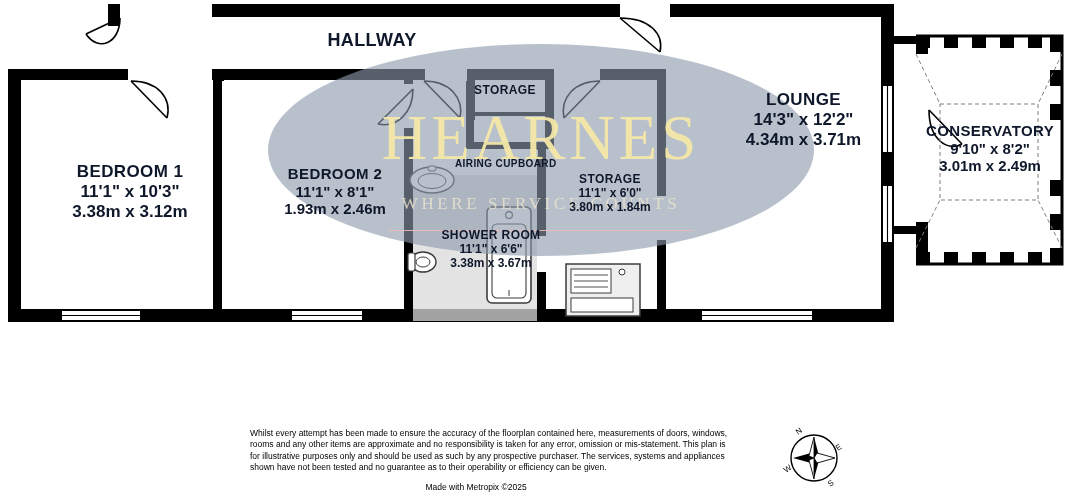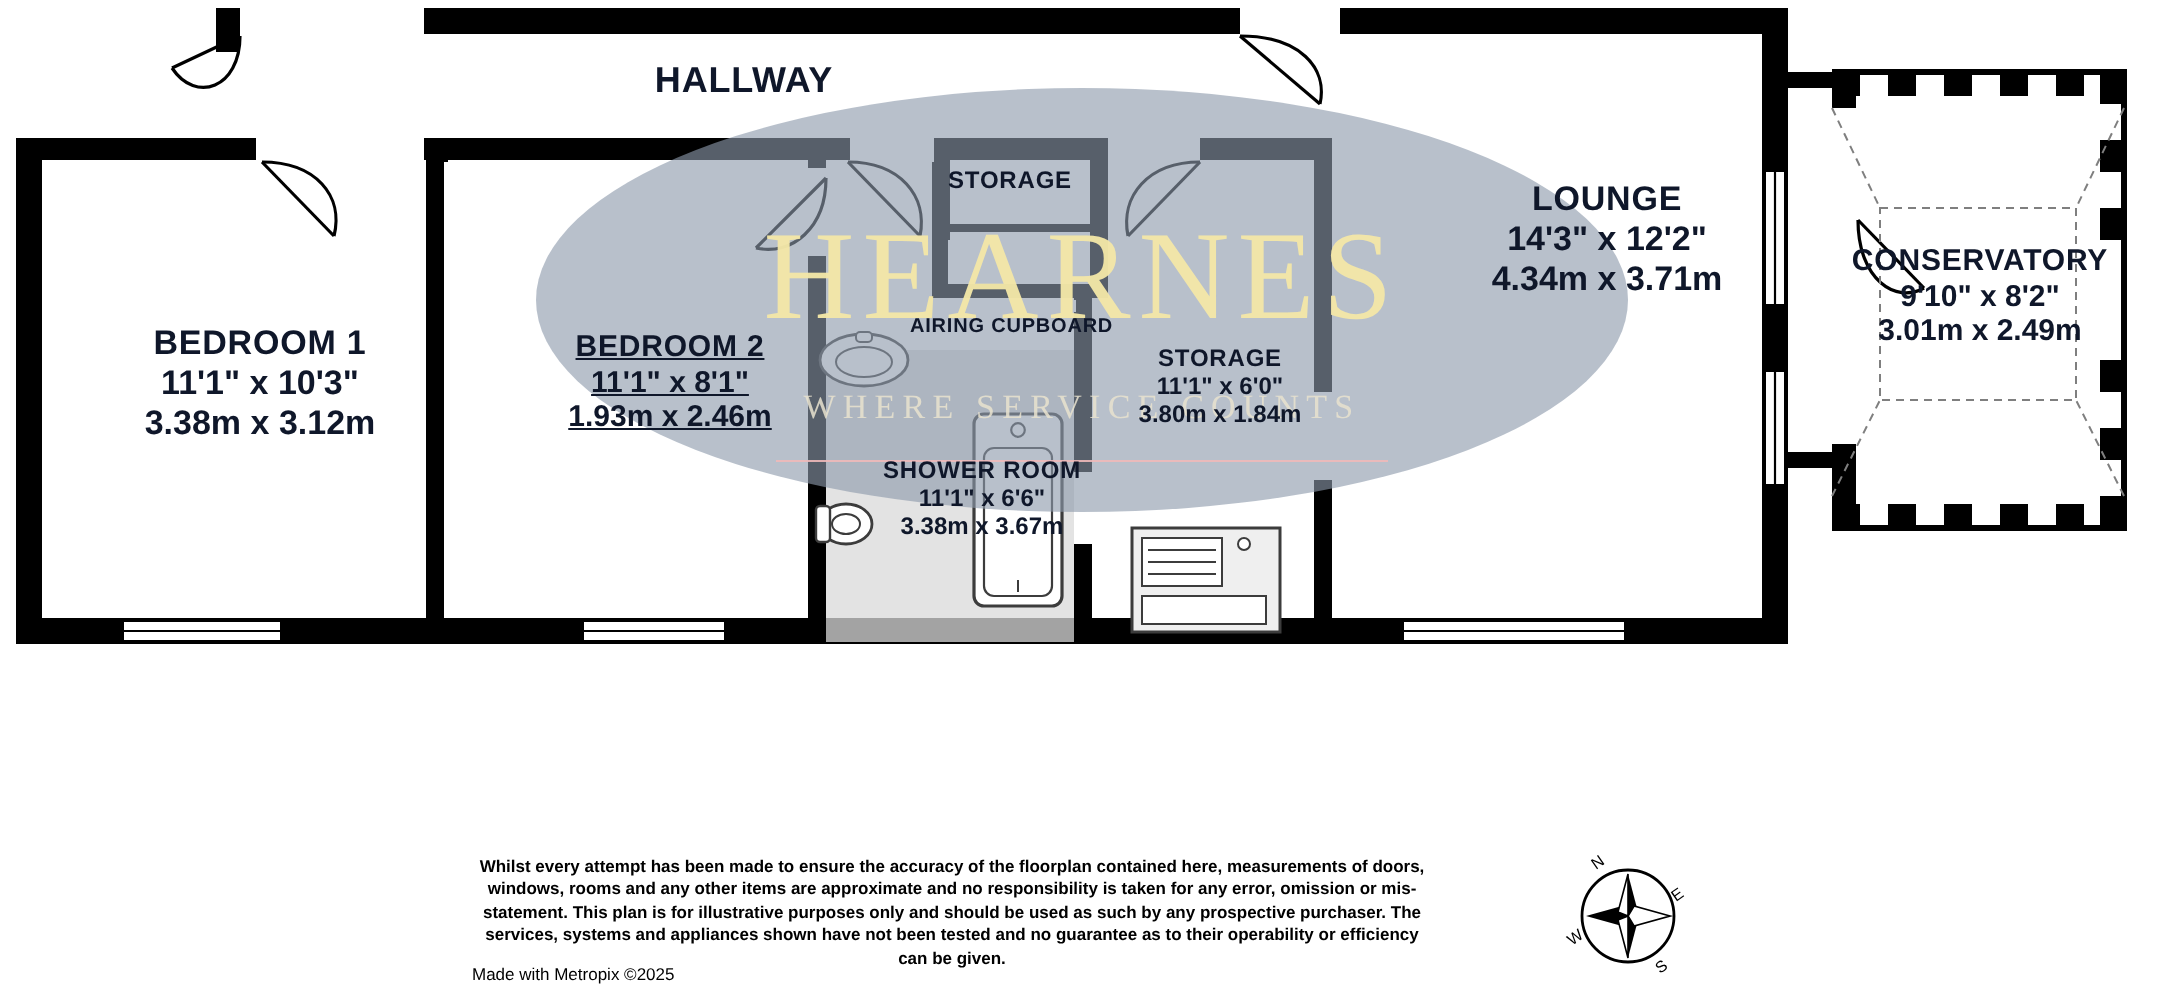--- a/index.html
+++ b/index.html
@@ -42,21 +42,21 @@
   .sz-mid .name { font-size: 15px; }
   .sz-mid .dim  { font-size: 15px; }
   .sz-sm .name  { font-size: 12px; }
   .sz-sm .dim   { font-size: 12px; }
   .sz-tiny .name { font-size: 10px; font-weight: bold; }
 
   #hallway-label { left: 262px; top: 30px; width: 220px; }
   #hallway-label .name { font-size: 18px; }
 
   #bedroom1-label { left: 20px; top: 162px; width: 220px; }
-  #bedroom2-label { left: 235px; top: 165px; width: 200px; text-decoration: underline; }
+  #bedroom2-label { left: 235px; top: 165px; width: 200px; }
   #storage-label  { left: 455px; top: 83px;  width: 100px; }
   #airing-label   { left: 455px; top: 158px; width: 100px; }
   #shower-label   { left: 432px; top: 228px; width: 118px; }
   #kitchen-label  { left: 530px; top: 172px; width: 160px; }
   #lounge-label   { left: 696px; top: 90px;  width: 215px; }
   #conservatory-label { left: 900px; top: 122px; width: 180px; }
 
   
   #watermark {
     position: absolute;
@@ -98,33 +98,31 @@
     position: absolute;
     left: 120px; top: 186px;
     width: 306px; height: 1px;
     background: #f0b9b9;
     opacity: 0.9;
   }
 
   
   #disclaimer {
     position: absolute;
-    left: 236px; top: 428px;
+    left: 250px; top: 428px;
     width: 480px;
-    text-align: center;
     font-size: 8.5px;
     line-height: 1.35;
     color: #000000;
-    font-weight: bold;
   }
   #made-with {
     position: absolute;
     left: 236px; top: 482px;
     width: 480px;
-    text-align: left;
+    text-align: center;
     font-size: 8.5px;
     color: #000000;
   }
 
   
   #compass {
     position: absolute;
     left: 778px; top: 425px;
     width: 72px; height: 66px;
   }

